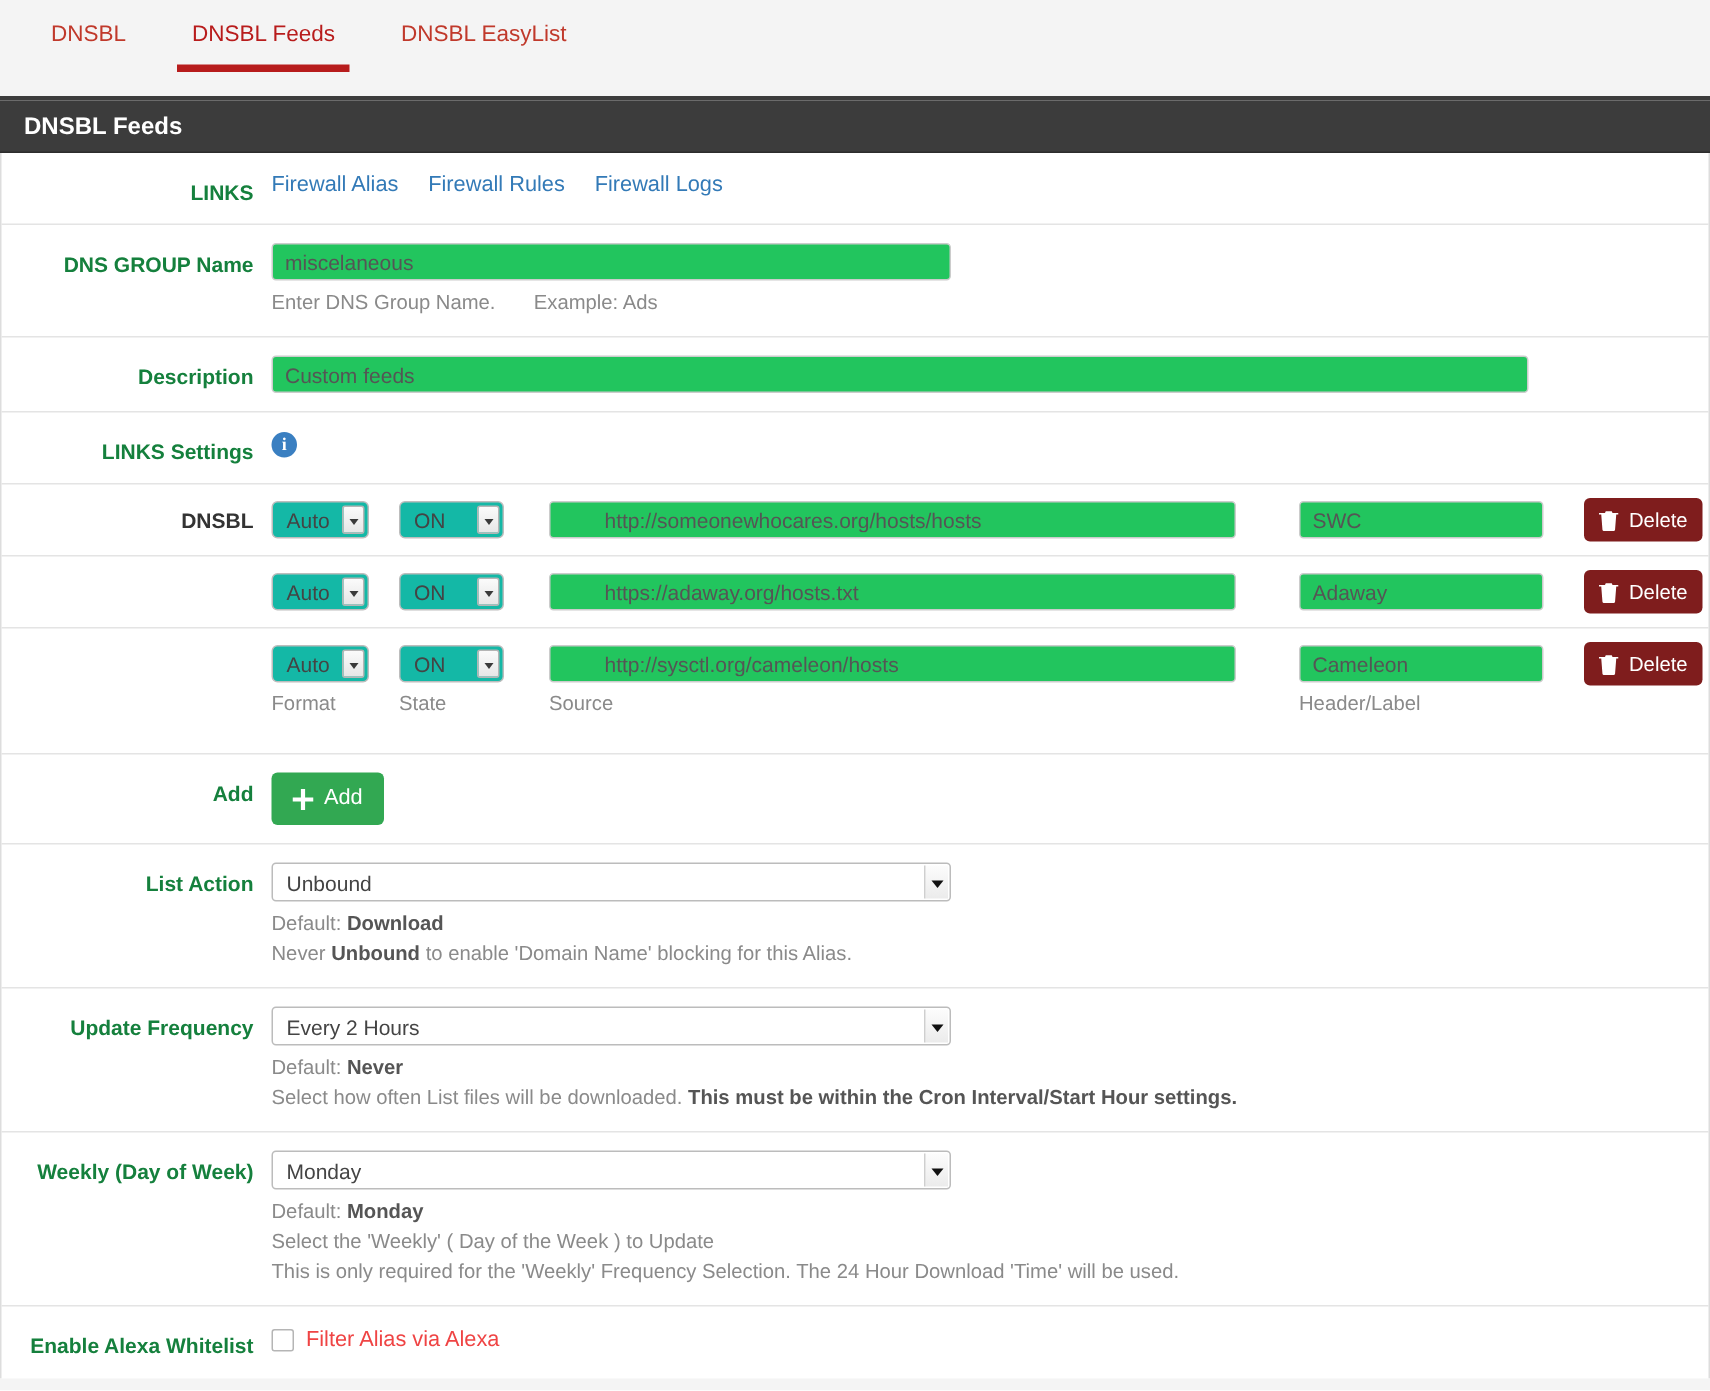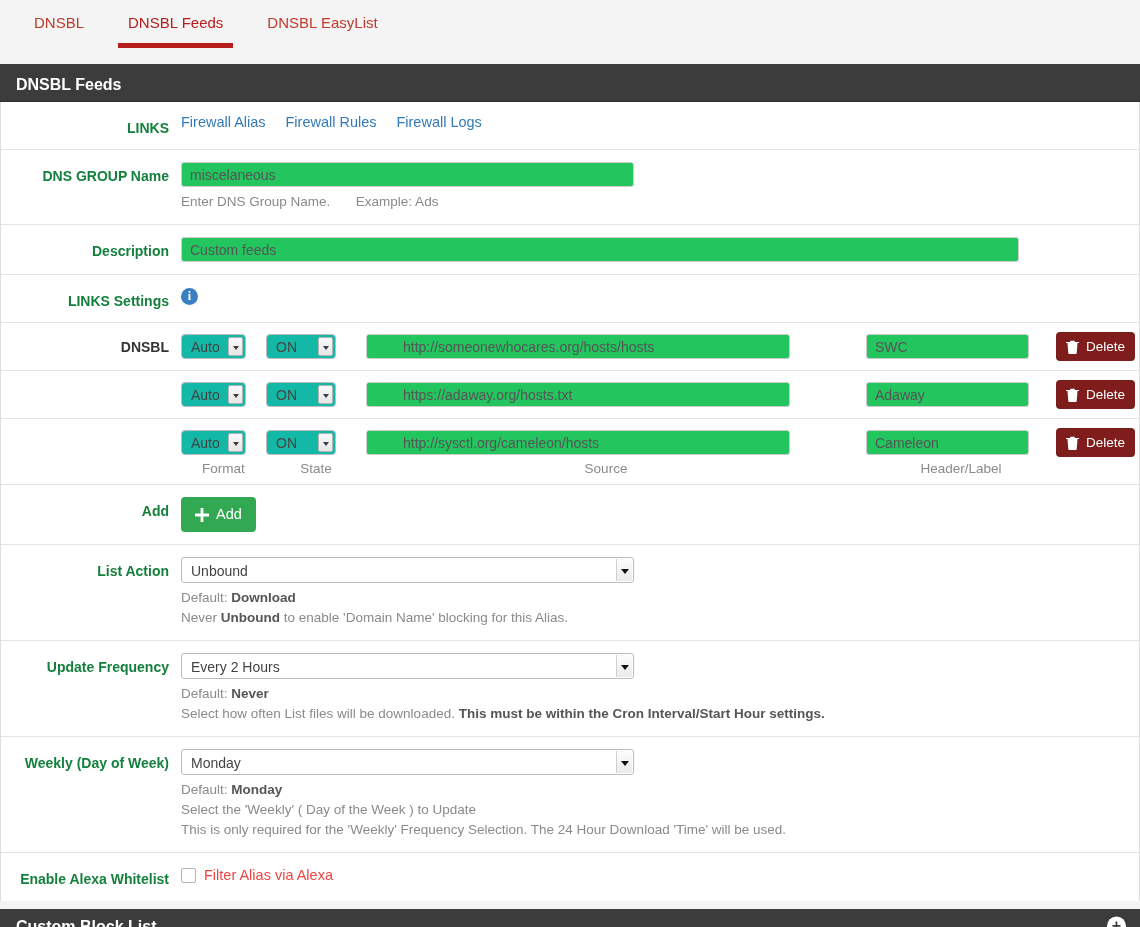--- a/index.html
+++ b/index.html
@@ -128,21 +128,21 @@
     border-radius: 3px;
     padding: 2px 8px;
     font-family: "Liberation Sans", sans-serif;
     font-size: 14px;
     color: #555;
     background: #22c55e;
     outline: none;
   }
   input.txt.group { width: 453px; }
   input.txt.desc  { width: 838px; }
-  input.txt.src   { width: 424px; padding-left: 36px; }
+  input.txt.src   { width: 458px; padding-left: 36px; }
   input.txt.hdr   { width: 163px; }
 
   
   .sel {
     position: relative;
     display: inline-block;
     border: 1px solid #bdbdbd;
     border-radius: 4px;
     background: #14b8a6;
     height: 25px;
@@ -230,22 +230,21 @@
   }
   .cell { flex: 0 0 auto; }
   .cell.fmt  { width: 85px; }
   .cell.st   { width: 100px; }
   .cell.srcc { width: 480px; }
   .cell.hdrc { width: 190px; margin-left: 20px;}
   .cell.delc { width: 80px; }
 
   .colcaptions {
     display: flex;
-    padding: 2px 0 8px 0;
-    text-align: center;
+    padding: 2px 0 26px 0;
   }
   .colcaptions .lbl { width: 180px; flex: 0 0 180px; }
   .colcaptions .cap { color: #8a8a8a; font-size: 13.5px; }
   .colcaptions .cap.fmt  { width: 85px; }
   .colcaptions .cap.st   { width: 100px; }
   .colcaptions .cap.srcc { width: 480px; }
   .colcaptions .cap.hdrc { width: 190px; margin-left: 20px;}
 
   
   .btn {

